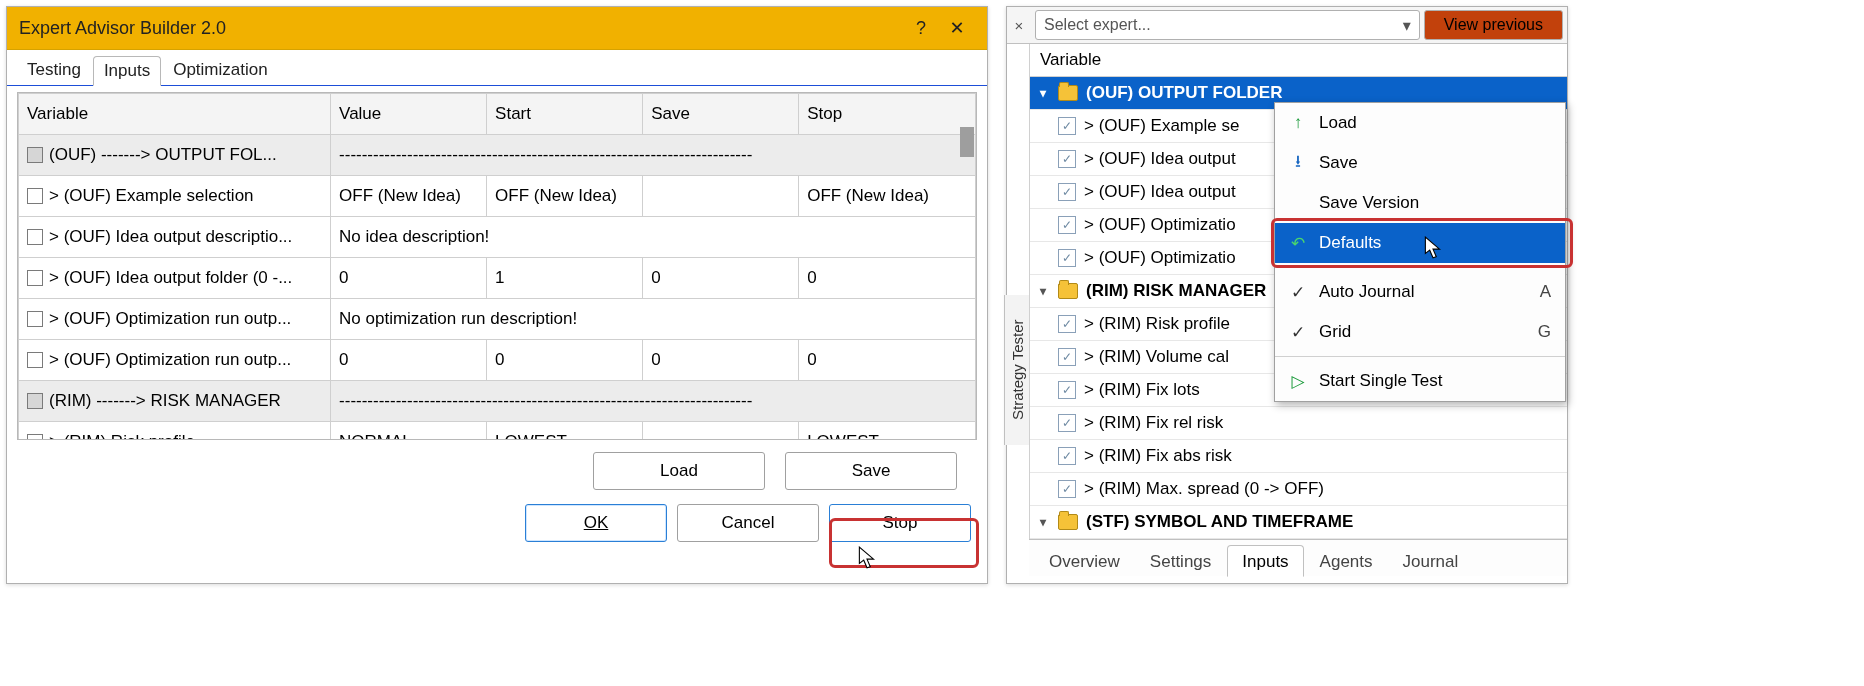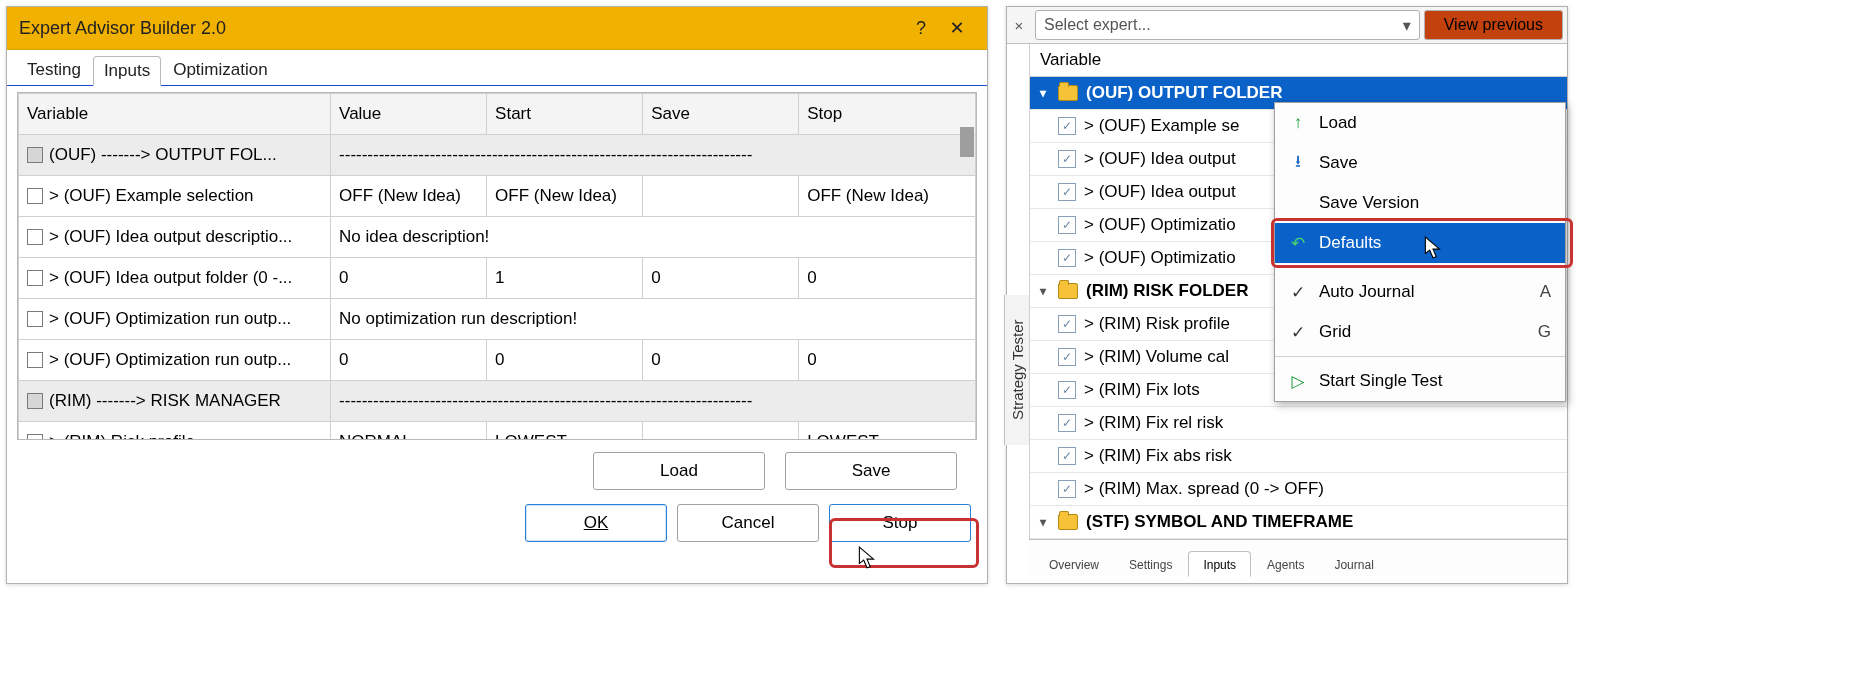--- a/index.html
+++ b/index.html
@@ -291,21 +291,21 @@
     gap: 2px;
     border-top: 1px solid #c0c0c0;
     background: #fdfdfd;
     height: 36px;
     align-items: flex-end;
     padding: 0 6px;
     margin-left:22px;
   }
   .bottom-tabs .btab {
     padding: 6px 14px 4px 14px;
-    font-size: 12px;
+    font-size: 17px;
     color: #444;
   }
   .bottom-tabs .btab.active {
     background: #fff;
     border: 1px solid #c0c0c0;
     border-bottom: 1px solid #fff;
     border-radius: 4px 4px 0 0;
     margin-bottom: -1px;
     color: #000;
   }
@@ -530,21 +530,21 @@
             <span class="chk2">✓</span>
             <span>&gt; (OUF) Optimizatio</span>
           </div>
           <div class="tree-row child">
             <span class="chk2">✓</span>
             <span>&gt; (OUF) Optimizatio</span>
           </div>
           <div class="tree-row section">
             <span class="tree-arrow">▾</span>
             <span class="folder-icon"></span>
-            <span>(RIM) RISK FOLDER</span>
+            <span>(RIM) RISK MANAGER</span>
           </div>
           <div class="tree-row child">
             <span class="chk2">✓</span>
             <span>&gt; (RIM) Risk profile</span>
           </div>
           <div class="tree-row child">
             <span class="chk2">✓</span>
             <span>&gt; (RIM) Volume cal</span>
           </div>
           <div class="tree-row child">

